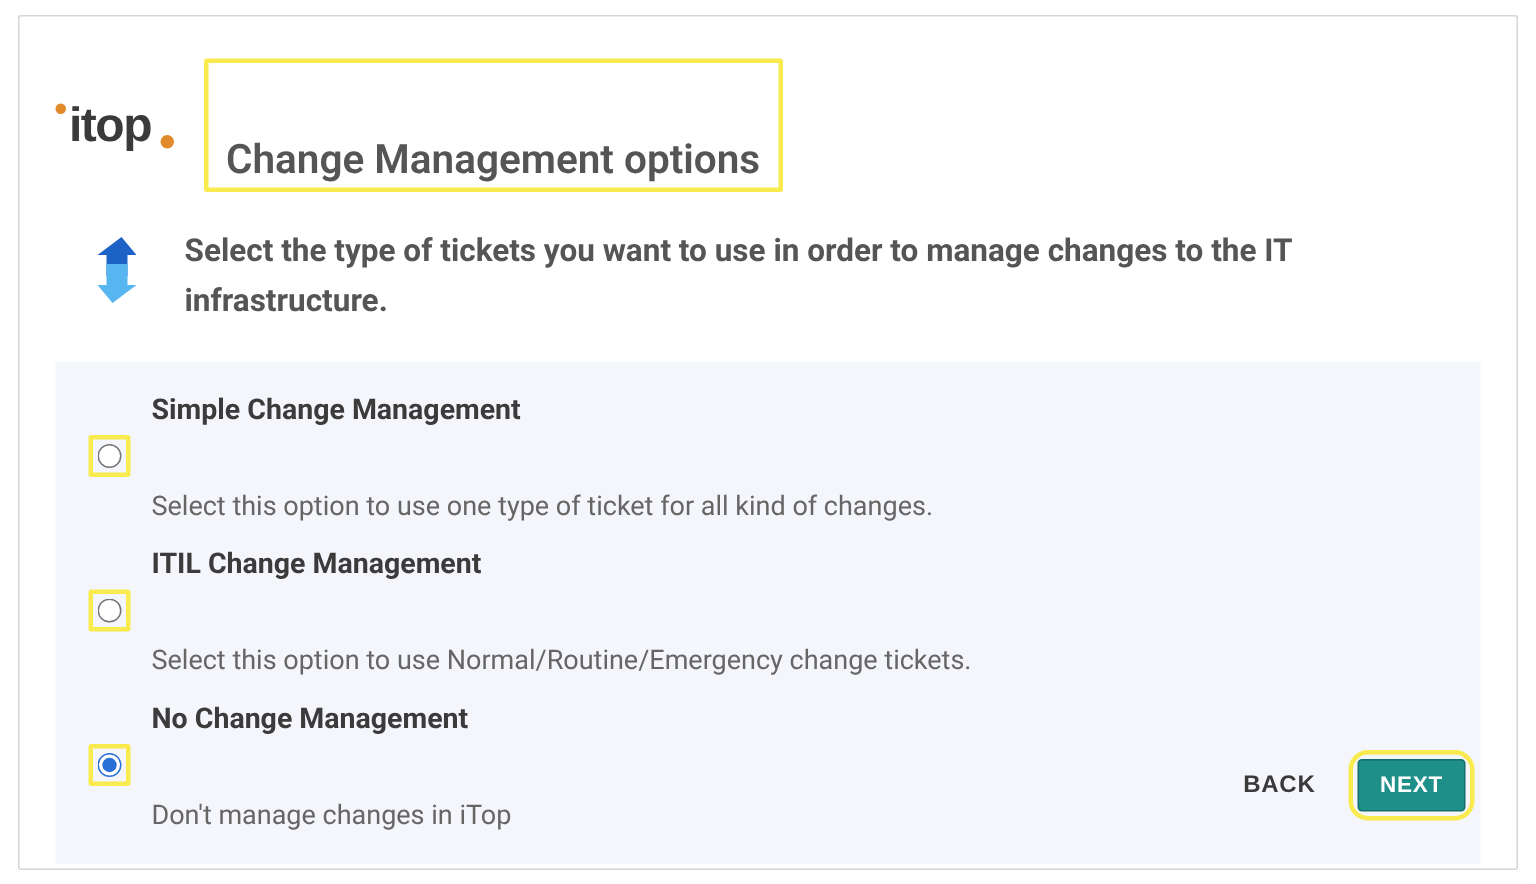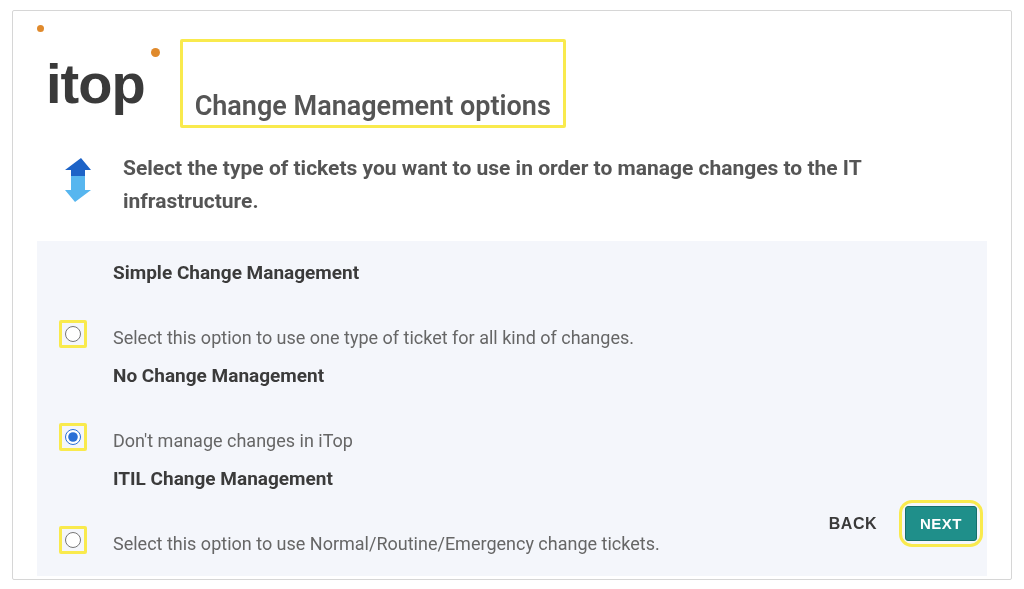--- a/index.html
+++ b/index.html
@@ -20,24 +20,24 @@
     }
     .header-row {
       display: flex;
       align-items: center;
       gap: 20px;
       margin-bottom: 20px;
     }
     .logo {
       font-family: Arial, sans-serif;
       font-weight: 900;
-      font-size: 56px;
+      font-size: 32px;
       color: #3a3a3a;
       display: flex;
-      align-items: flex-start;
+      align-items: flex-end;
       letter-spacing: -1px;
     }
     .logo .dot-top {
       display: inline-block;
       width: 7px;
       height: 7px;
       background: #e08a2c;
       border-radius: 50%;
       margin-right: 2px;
       position: relative;
@@ -76,22 +76,22 @@
       color: #555;
       line-height: 1.55;
       font-weight: 700;
     }
     .options-block {
       background: #f4f6fb;
       padding: 18px 22px 22px 22px;
     }
     .option-row {
       display: flex;
-      align-items: flex-end;
-      gap: 26px;
+      align-items: center;
+      gap: 14px;
       margin-bottom: 14px;
     }
     .option-row:last-child{ margin-bottom: 0; }
     .radio-hl {
       border: 3px solid #f9ea4d;
       border-radius: 2px;
       padding: 3px;
       display: inline-flex;
       align-items: center;
       justify-content: center;
@@ -181,38 +181,38 @@
         <input type="radio" name="chg" style="">
       </span>
       <div class="option-text">
         <div class="option-title">Simple Change Management</div>
         <div class="option-desc">Select this option to use one type of ticket for all kind of changes.</div>
       </div>
     </div>
 
     <div class="option-row">
       <span class="radio-hl">
+        <input type="radio" name="chg" style="">
+      </span>
+      <div class="option-text">
+        <div class="option-title">ITIL Change Management</div>
+        <div class="option-desc">Select this option to use Normal/Routine/Emergency change tickets.</div>
+      </div>
+    </div>
+
+    <div class="option-row">
+      <span class="radio-hl">
         <input type="radio" name="chg" checked="" style="">
       </span>
       <div class="option-text">
         <div class="option-title">No Change Management</div>
         <div class="option-desc">Don't manage changes in iTop</div>
       </div>
     </div>
 
-    <div class="option-row">
-      <span class="radio-hl">
-        <input type="radio" name="chg" style="">
-      </span>
-      <div class="option-text">
-        <div class="option-title">ITIL Change Management</div>
-        <div class="option-desc">Select this option to use Normal/Routine/Emergency change tickets.</div>
-      </div>
-    </div>
-
   </div>
 
   <div class="footer-row">
     <button class="btn-back">BACK</button>
     <span class="btn-next-wrap">
       <button class="btn-next">NEXT</button>
     </span>
   </div>
 
 </div>

